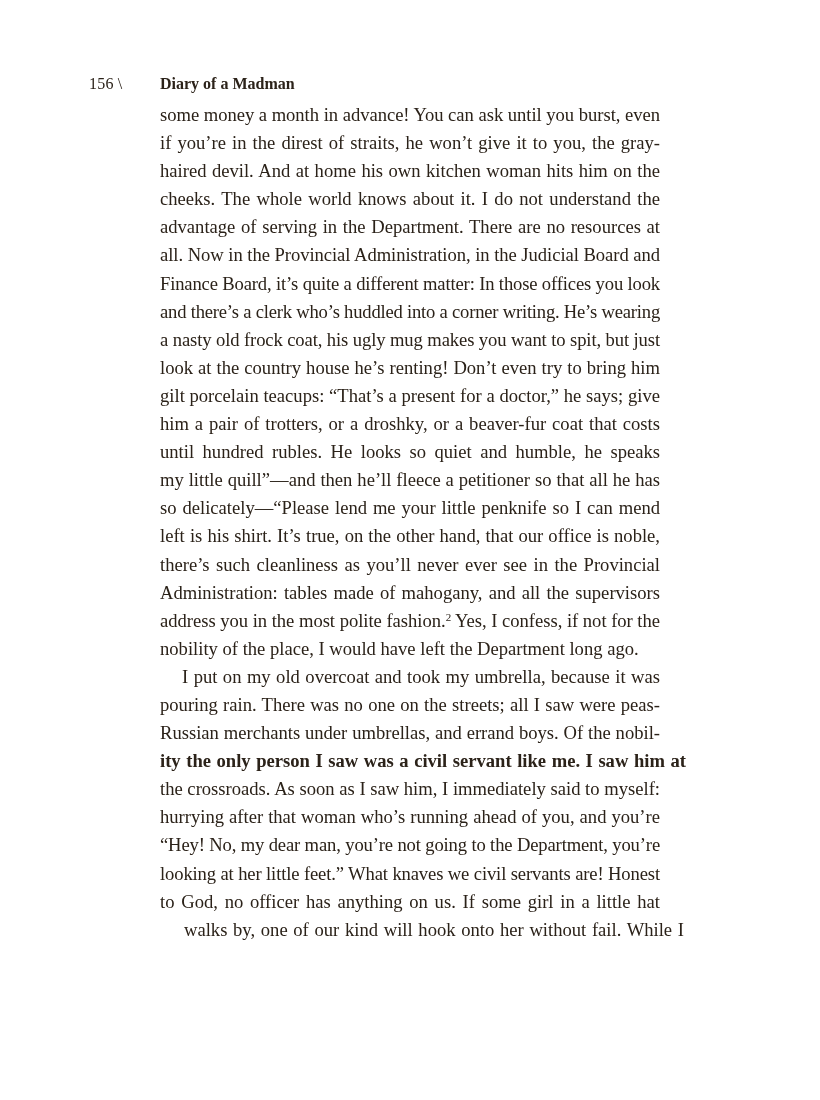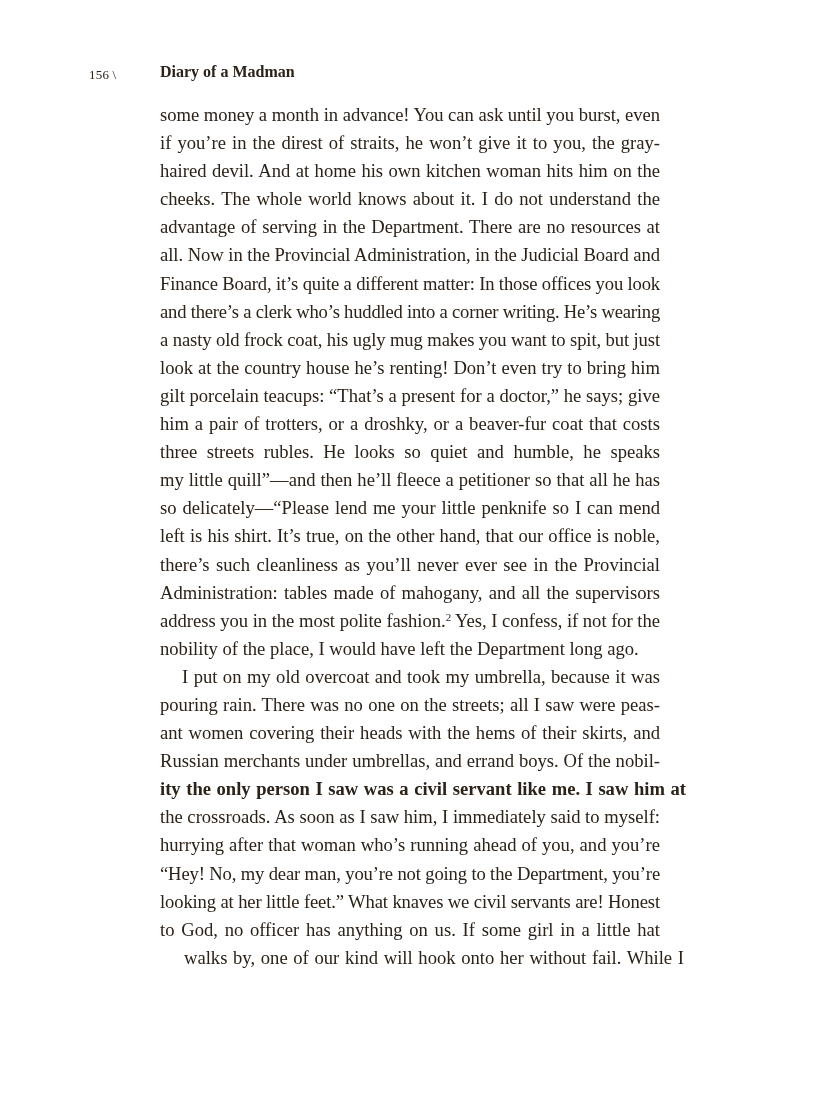--- a/index.html
+++ b/index.html
@@ -20,28 +20,28 @@
       top: 57px;
       left: 89px;
       height: 22px;
       font-size: 16px;
       line-height: 22px;
       white-space: nowrap;
     }
     .folio {
       position: absolute;
       left: 0;
-      top: 7px;
-      font-size: 13px;
+      top: 16px;
+      font-size: 16px;
       letter-spacing: 0.2px;
     }
     .running-title {
       position: absolute;
       left: 71px;
-      top: 4px;
+      top: 16px;
       font-weight: bold;
       font-size: 16px;
     }
     .text-block {
       position: absolute;
       top: 101px;
       left: 160px;
       width: 500px;
       font-size: 18.6px;
       line-height: 28.1px;
@@ -81,33 +81,32 @@
     <span class="line" style="word-spacing: 0.826823px;">haired devil. And at home his own kitchen woman hits him on the</span>
     <span class="line" style="word-spacing: 1.68608px;">cheeks. The whole world knows about it. I do not understand the</span>
     <span class="line" style="word-spacing: 1.03906px;">advantage of serving in the Department. There are no resources at</span>
     <span class="line" style="letter-spacing: -0.0438879px;">all. Now in the Provincial Administration, in the Judicial Board and</span>
     <span class="line" style="letter-spacing: -0.148107px;">Finance Board, it’s quite a different matter: In those offices you look</span>
     <span class="line" style="letter-spacing: -0.206975px;">and there’s a clerk who’s huddled into a corner writing. He’s wearing</span>
     <span class="line" style="letter-spacing: -0.103487px;">a nasty old frock coat, his ugly mug makes you want to spit, but just</span>
     <span class="line" style="word-spacing: 0.382812px;">look at the country house he’s renting! Don’t even try to bring him</span>
     <span class="line" style="word-spacing: 0.0866477px;">gilt porcelain teacups: “That’s a present for a doctor,” he says; give</span>
     <span class="line" style="word-spacing: 1.28846px;">him a pair of trotters, or a droshky, or a beaver-fur coat that costs</span>
-    <span class="line" style="word-spacing: 3.525px;">three streets rubles. He looks so quiet and humble, he speaks</span>
+    <span class="line" style="word-spacing: 3.525px;">until hundred rubles. He looks so quiet and humble, he speaks</span>
     <span class="line" style="word-spacing: 0.27474px;">my little quill”—and then he’ll fleece a petitioner so that all he has</span>
     <span class="line" style="word-spacing: 1.25781px;">so delicately—“Please lend me your little penknife so I can mend</span>
     <span class="line" style="word-spacing: 0.476562px;">left is his shirt. It’s true, on the other hand, that our office is noble,</span>
     <span class="line" style="word-spacing: 1.775px;">there’s such cleanliness as you’ll never ever see in the Provincial</span>
     <span class="line" style="word-spacing: 1.52344px;">Administration: tables made of mahogany, and all the supervisors</span>
     <span class="line" style="letter-spacing: -0.0253081px;"><span>address you in the most polite fashion.</span><sup class="fn">2</sup><span> Yes, I confess, if not for the</span></span>
     <span class="line last">nobility of the place, I would have left the Department long ago.</span>
   </div>
   <div>
     <span class="line indent" style="word-spacing: 0.804688px;">I put on my old overcoat and took my umbrella, because it was</span>
     <span class="line" style="word-spacing: 0.597356px;">pouring rain. There was no one on the streets; all I saw were peas-</span>
-    <span class="line" style="word-spacing: 1.23438px;">ant women covering their heads with the hems of their skirts, and</span>
     <span class="line" style="word-spacing: 0.189236px;">Russian merchants under umbrellas, and errand boys. Of the nobil-</span>
     <span class="line" style="word-spacing: 0.905208px; font-weight: bold;">ity the only person I saw was a civil servant like me. I saw him at</span>
     <span class="line" style="word-spacing: 0.00911458px;">the crossroads. As soon as I saw him, I immediately said to myself:</span>
     <span class="line" style="word-spacing: 0.378125px;">hurrying after that woman who’s running ahead of you, and you’re</span>
     <span class="line" style="letter-spacing: -0.140144px;">“Hey! No, my dear man, you’re not going to the Department, you’re</span>
     <span class="line" style="letter-spacing: -0.125px;">looking at her little feet.” What knaves we civil servants are! Honest</span>
     <span class="line" style="word-spacing: 2.09933px;">to God, no officer has anything on us. If some girl in a little hat</span>
     <span class="line" style="word-spacing: 1.04087px; margin-left: 24px;">walks by, one of our kind will hook onto her without fail. While I</span>
   </div>
 </main>

